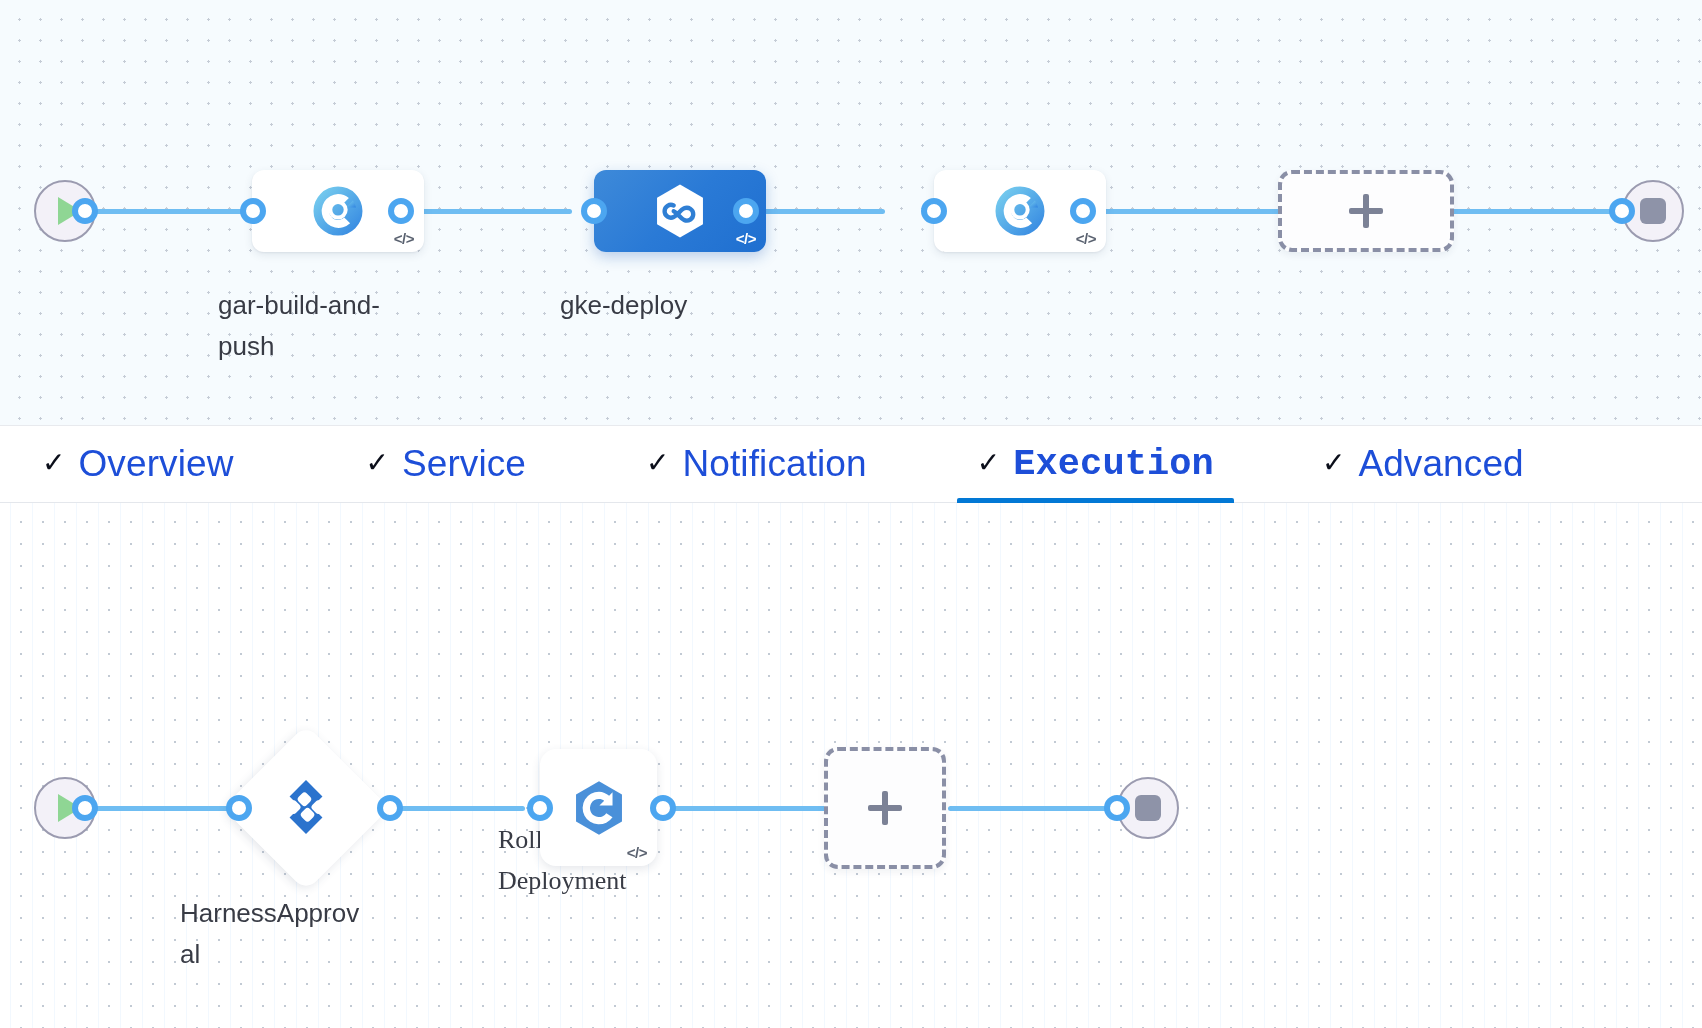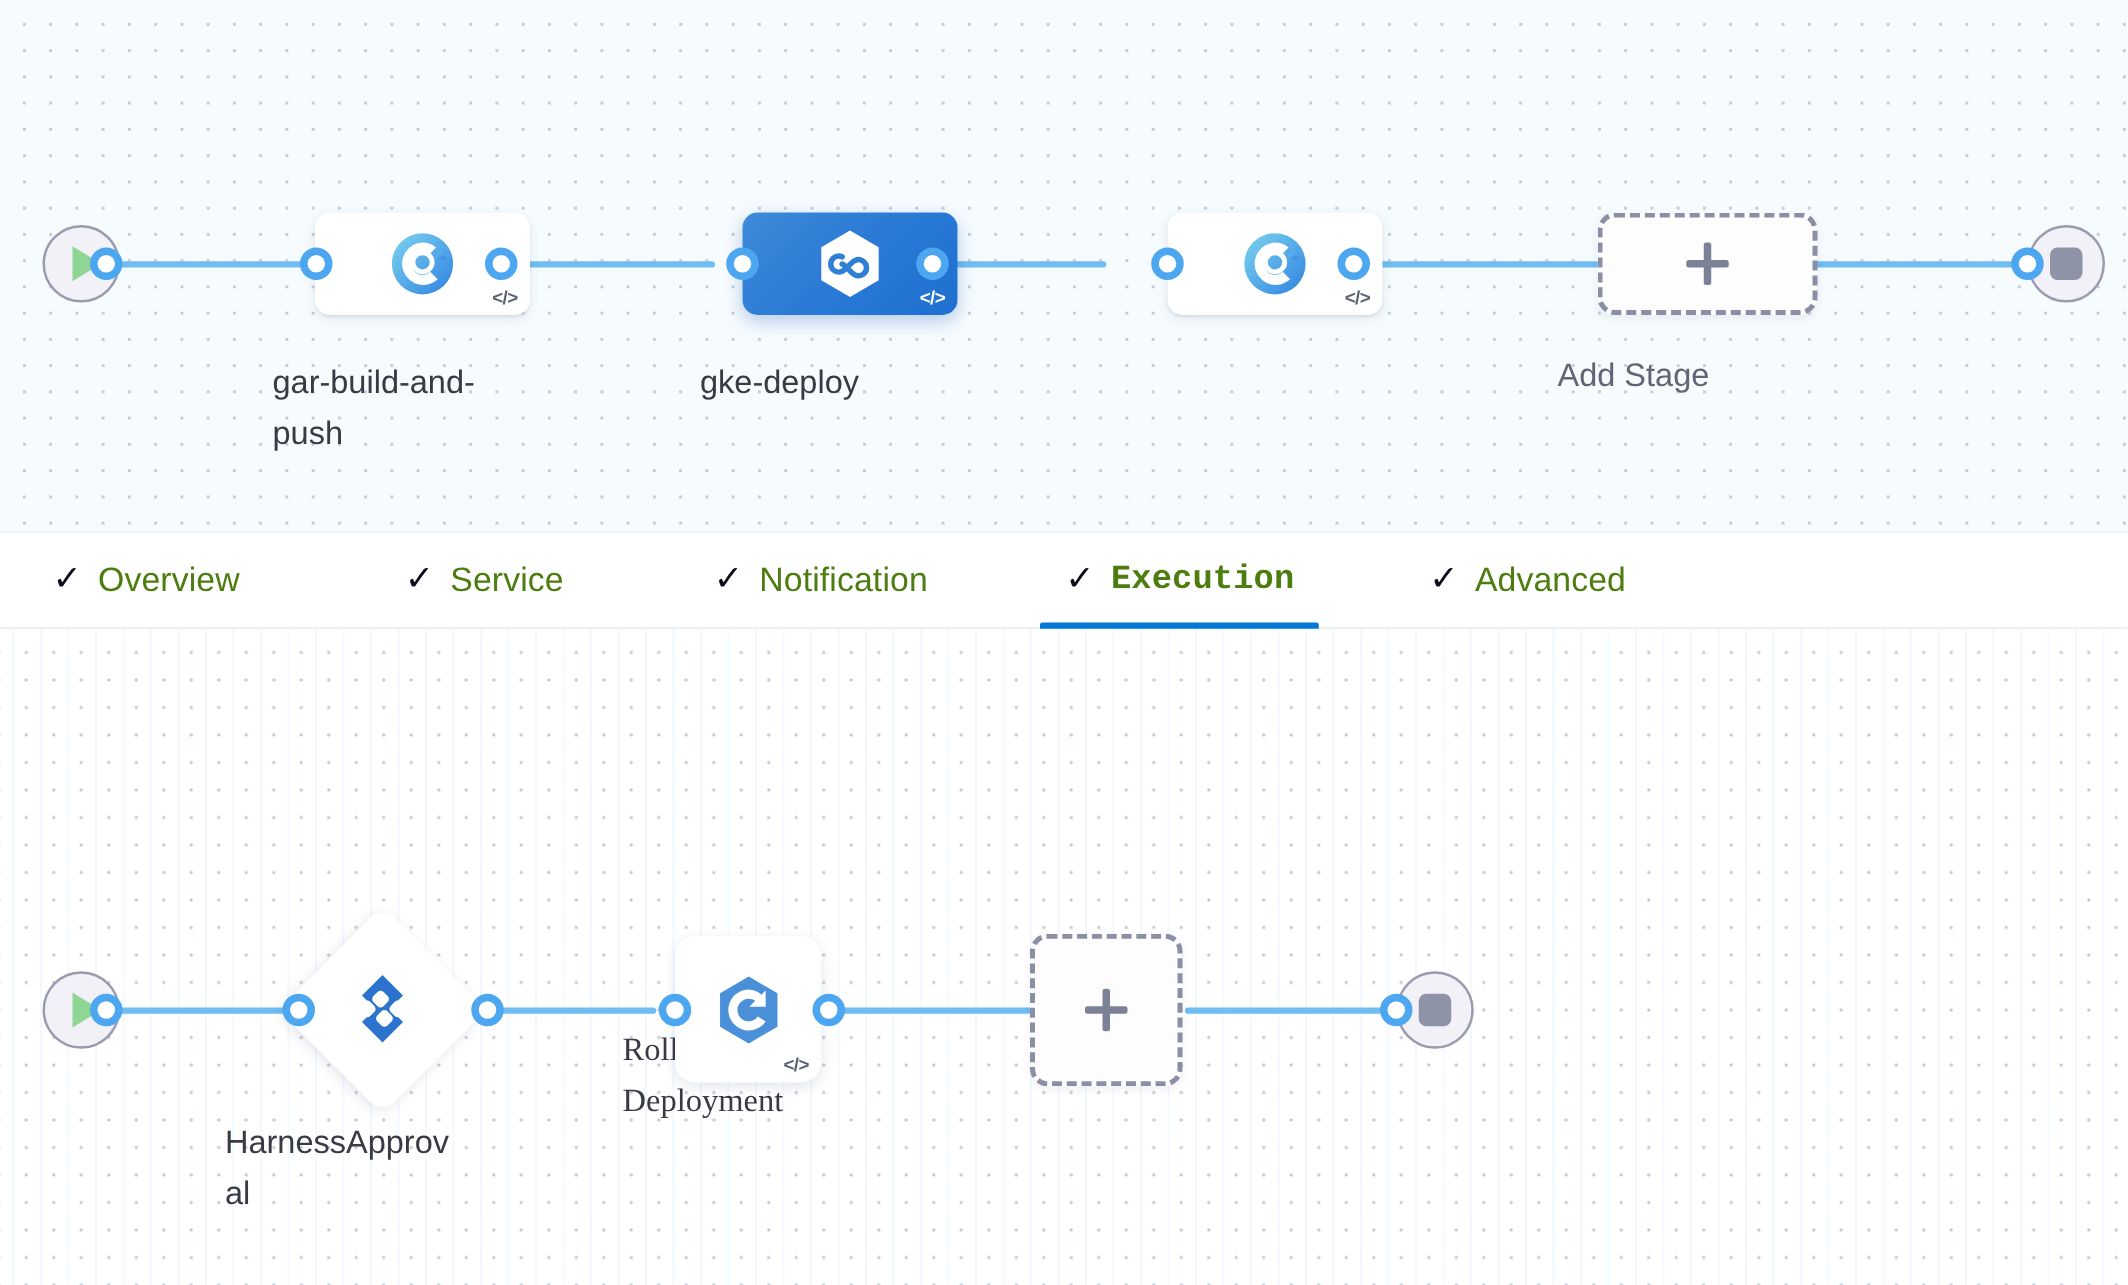--- a/index.html
+++ b/index.html
@@ -48,22 +48,22 @@
   }
   .tab .tab-check {
     font-size: 28px;
     line-height: 1;
     color: #0b0e1a;
     font-weight: 500;
     display: block;
     margin-top: -3px;
   }
   .tab .tab-label {
-    font-size: 27px;
-    color: #4d7c0f;
+    font-size: 37px;
+    color: #1d4ed8;
     letter-spacing: .1px;
   }
   .tab.active .tab-label { font-weight: bold; font-family: Liberation Mono, monospace; }
   .tab.active::after {
     content: "";
     position: absolute;
     left: 0; right: 0; bottom: 0;
     height: 5px;
     background: #0278d5;
     border-radius: 2px 2px 0 0;
@@ -281,21 +281,20 @@
       <path fill="url(#gciB)" d="M31.2 20.6l5.6-5.6a14.4 14.4 0 0 1 2.6 6.1h-7.4a7.6 7.6 0 0 0-.8-.5z"></path>
       <circle cx="24" cy="23" r="6.6" fill="none" stroke="#ffffff" stroke-width="3.4"></circle>
     </svg>
     <span class="code-badge">&lt;/&gt;</span>
   </div>
   <div class="port" style="left:1070px; top:198px;"></div>
 
   <div class="add-node" style="left:1278px; top:170px; width:176px; height:82px;">
     <span class="plus-glyph"></span>
   </div>
-  <div class="node-label muted" style="left:1246px; top:280px; width:240px;">Add Stage</div>
 
   <div class="port" style="left:1609px; top:198px;"></div>
   <div class="terminal" style="left:1622px; top:180px;">
     <span class="stop-sq"></span>
   </div>
 </div>
 
 <div id="tab-bar">
   <div class="tab">
     <span class="tab-check">✓</span>

